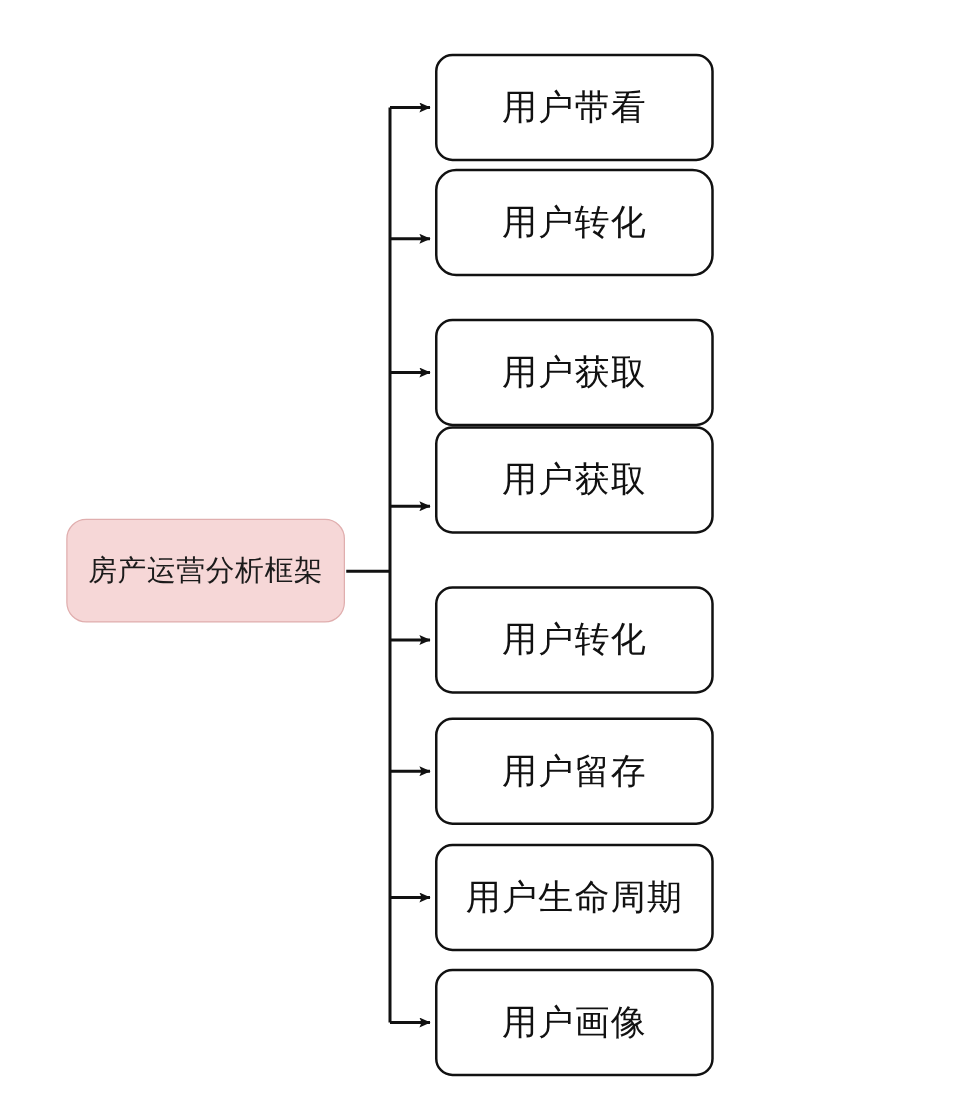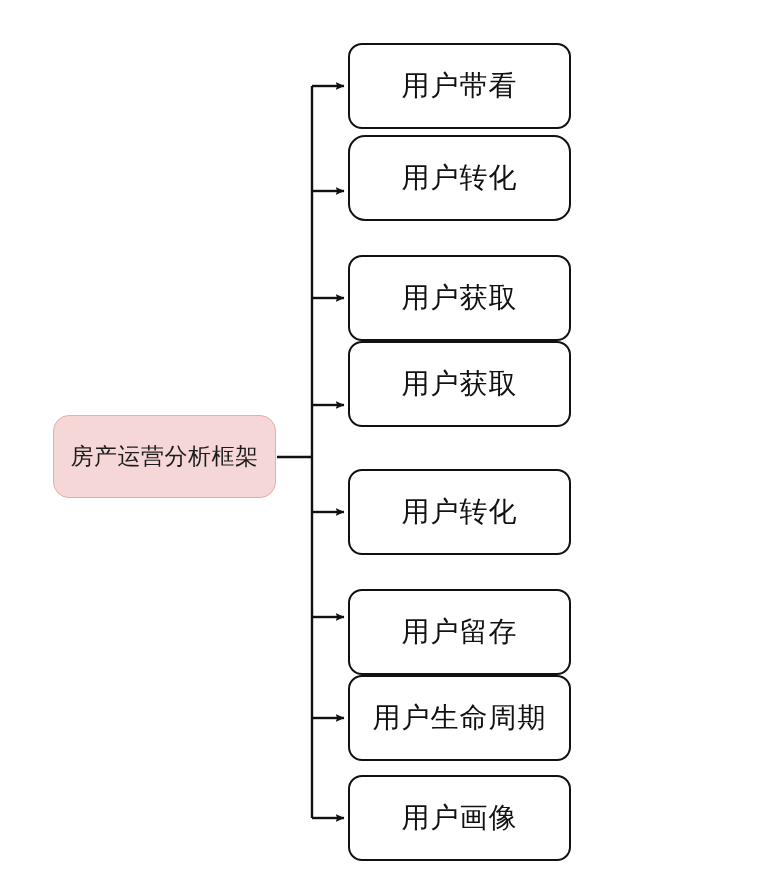--- a/index.html
+++ b/index.html
@@ -108,21 +108,21 @@
   </div>
 
   <div class="node leaf-node" style="top:341px;">
     <span class="leaf-label">用户获取</span>
   </div>
 
   <div class="node leaf-node" style="top:469px;">
     <span class="leaf-label">用户转化</span>
   </div>
 
-  <div class="node leaf-node" style="top:574px;margin-top:15px;">
+  <div class="node leaf-node" style="top:574px;">
     <span class="leaf-label">用户留存</span>
   </div>
 
   <div class="node leaf-node" style="top:675px;">
     <span class="leaf-label">用户生命周期</span>
   </div>
 
   <div class="node leaf-node" style="top:775px;">
     <span class="leaf-label">用户画像</span>
   </div>

